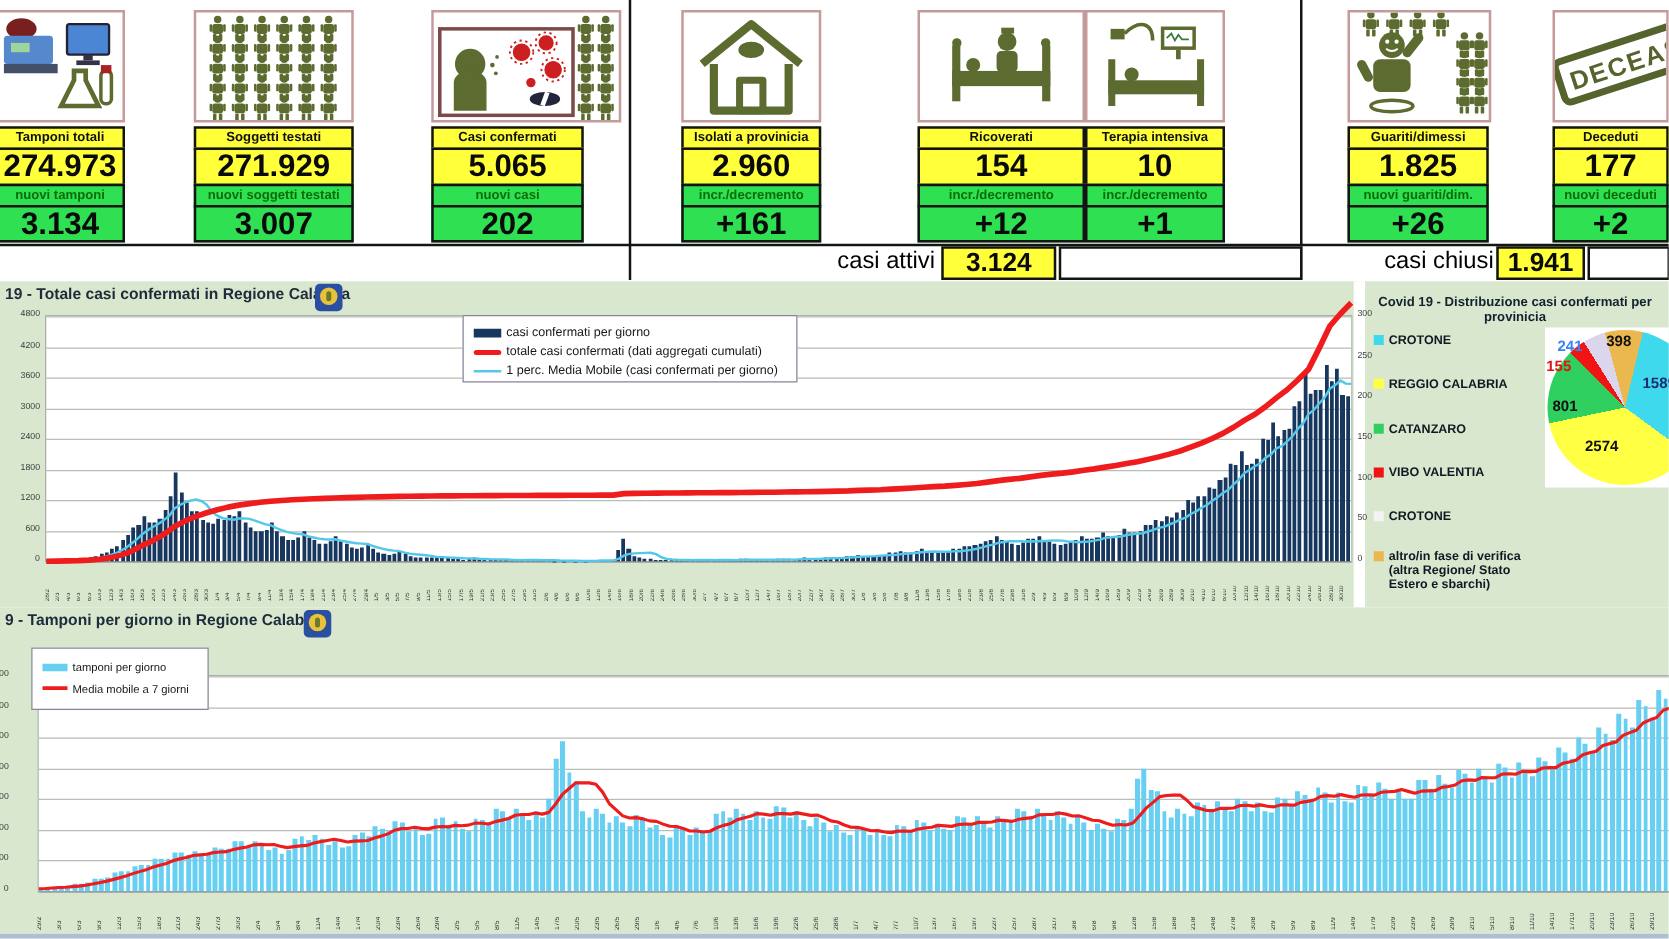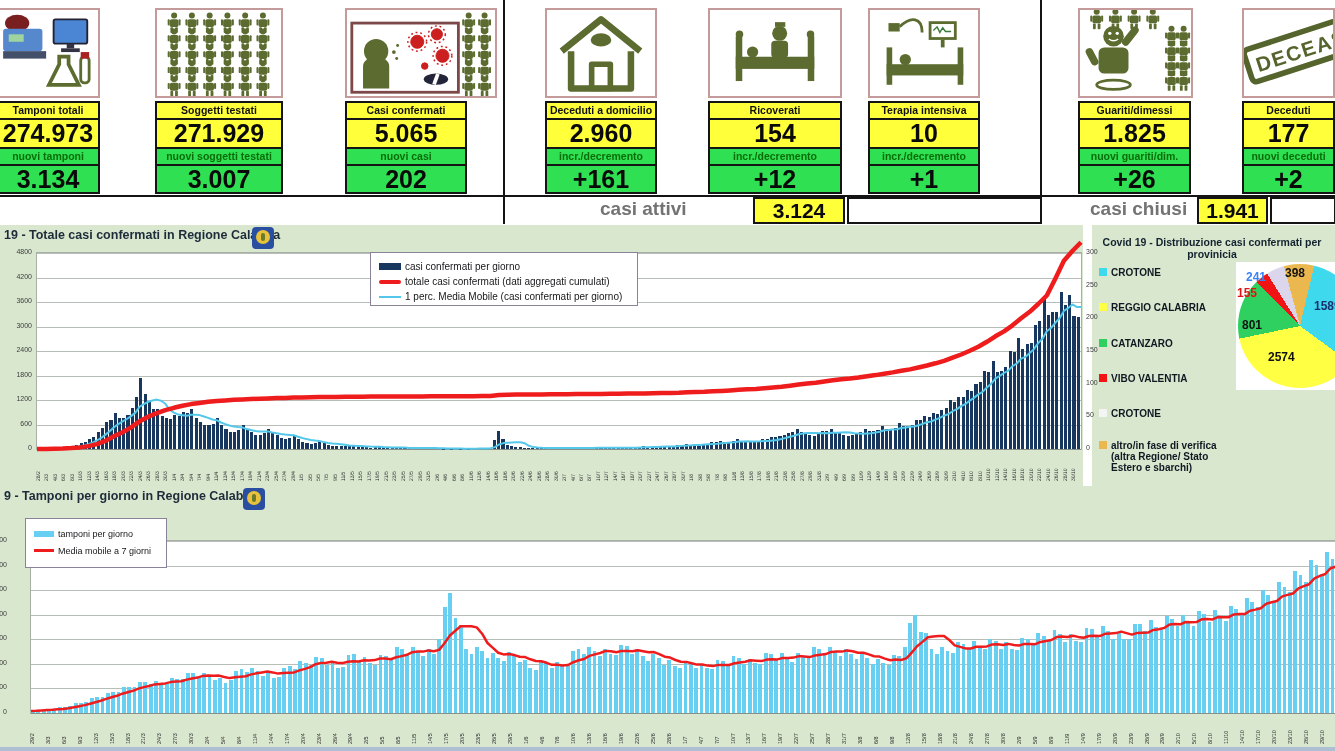--- a/index.html
+++ b/index.html
@@ -11,21 +11,21 @@
   .icon-box{position:absolute;top:0;left:0;right:0;height:90px;background:#fff;
             border:2px solid #c59a9a;box-sizing:border-box;overflow:hidden;}
   .row{position:absolute;left:0;right:0;box-sizing:border-box;border:2px solid #141414;
        text-align:center;overflow:hidden;}
   .r1{top:93px;height:19px;background:#ffff3a;font-size:10.5px;font-weight:bold;color:#111;line-height:15px;}
   .r2{top:110px;height:31px;background:#ffff3a;font-size:25px;font-weight:bold;color:#0a0a0a;line-height:27px;}
   .r3{top:139px;height:19px;background:#2ee052;font-size:10.5px;font-weight:bold;color:#0a6d0a;line-height:15px;}
   .r4{top:156px;height:30px;background:#2ee052;font-size:25px;font-weight:bold;color:#0a0a0a;line-height:26px;}
   .vsep{position:absolute;top:0;width:2px;height:224px;background:#141414;}
   .hsep{position:absolute;top:195px;left:0;width:1335px;height:2px;background:#141414;}
-  .sum-label{position:absolute;font-size:19px;font-weight:bold;color:#737373;}
+  .sum-label{position:absolute;font-size:19px;font-weight:normal;color:#000000;text-align:right;}
   .sum-box{position:absolute;height:27px;box-sizing:border-box;border:2px solid #141414;
            background:#ffff3a;text-align:center;font-size:21px;font-weight:bold;line-height:23px;color:#0a0a0a;}
   .sum-empty{position:absolute;height:27px;box-sizing:border-box;border:2px solid #141414;background:#fff;}
   
   .section{position:absolute;left:0;width:1335px;background:#d9e7cf;}
   .sec-title{position:absolute;font-size:12.5px;font-weight:bold;color:#1d2b3a;white-space:nowrap;}
   .logo{position:absolute;width:22px;height:22px;background:#2b4fa0;border-radius:4px;}
   .logo .disc{position:absolute;left:4px;top:3px;width:14px;height:14px;border-radius:50%;background:#e8c23a;}
   .logo .tree{position:absolute;left:9px;top:6px;width:4px;height:8px;border-radius:2px;background:#6a7a2e;}
   .plot{position:absolute;background:#fff;border:1px solid #a8b0a8;}
@@ -179,27 +179,27 @@
 
   <div class="card" style="left:545px;width:112px">
     <div class="icon-box">
       <svg class="icon" viewBox="0 0 100 92" stroke="#5c6b2f" fill="none" stroke-linejoin="round">
         <path d="M8 44 L50 10 L92 44" stroke-width="7"></path>
         <path d="M18 44 V84 H82 V44" stroke-width="7"></path>
         <ellipse cx="50" cy="32" rx="11" ry="7" fill="#5c6b2f" stroke="none"></ellipse>
         <rect x="40" y="58" width="20" height="26" stroke-width="6"></rect>
       </svg>
     </div>
-    <div class="row r1">Deceduti a domicilio</div>
+    <div class="row r1">Isolati a provinicia</div>
     <div class="row r2">2.960</div>
     <div class="row r3">incr./decremento</div>
     <div class="row r4">+161</div>
   </div>
 
-  <div class="card" style="left:708px;width:134px">
+  <div class="card" style="left:734px;width:134px">
     <div class="icon-box">
       <svg class="icon" viewBox="0 0 100 92" fill="#5c6b2f">
         <circle cx="12" cy="26" r="4"></circle>
           <circle cx="88" cy="26" r="4"></circle>
         <rect x="8" y="28" width="7" height="48"></rect>
           <rect x="85" y="28" width="7" height="48"></rect>
         <rect x="8" y="50" width="84" height="13"></rect>
         <circle cx="26" cy="45" r="6"></circle>
         <rect x="50" y="13" width="11" height="5"></rect>
         <circle cx="55" cy="25" r="8"></circle>

